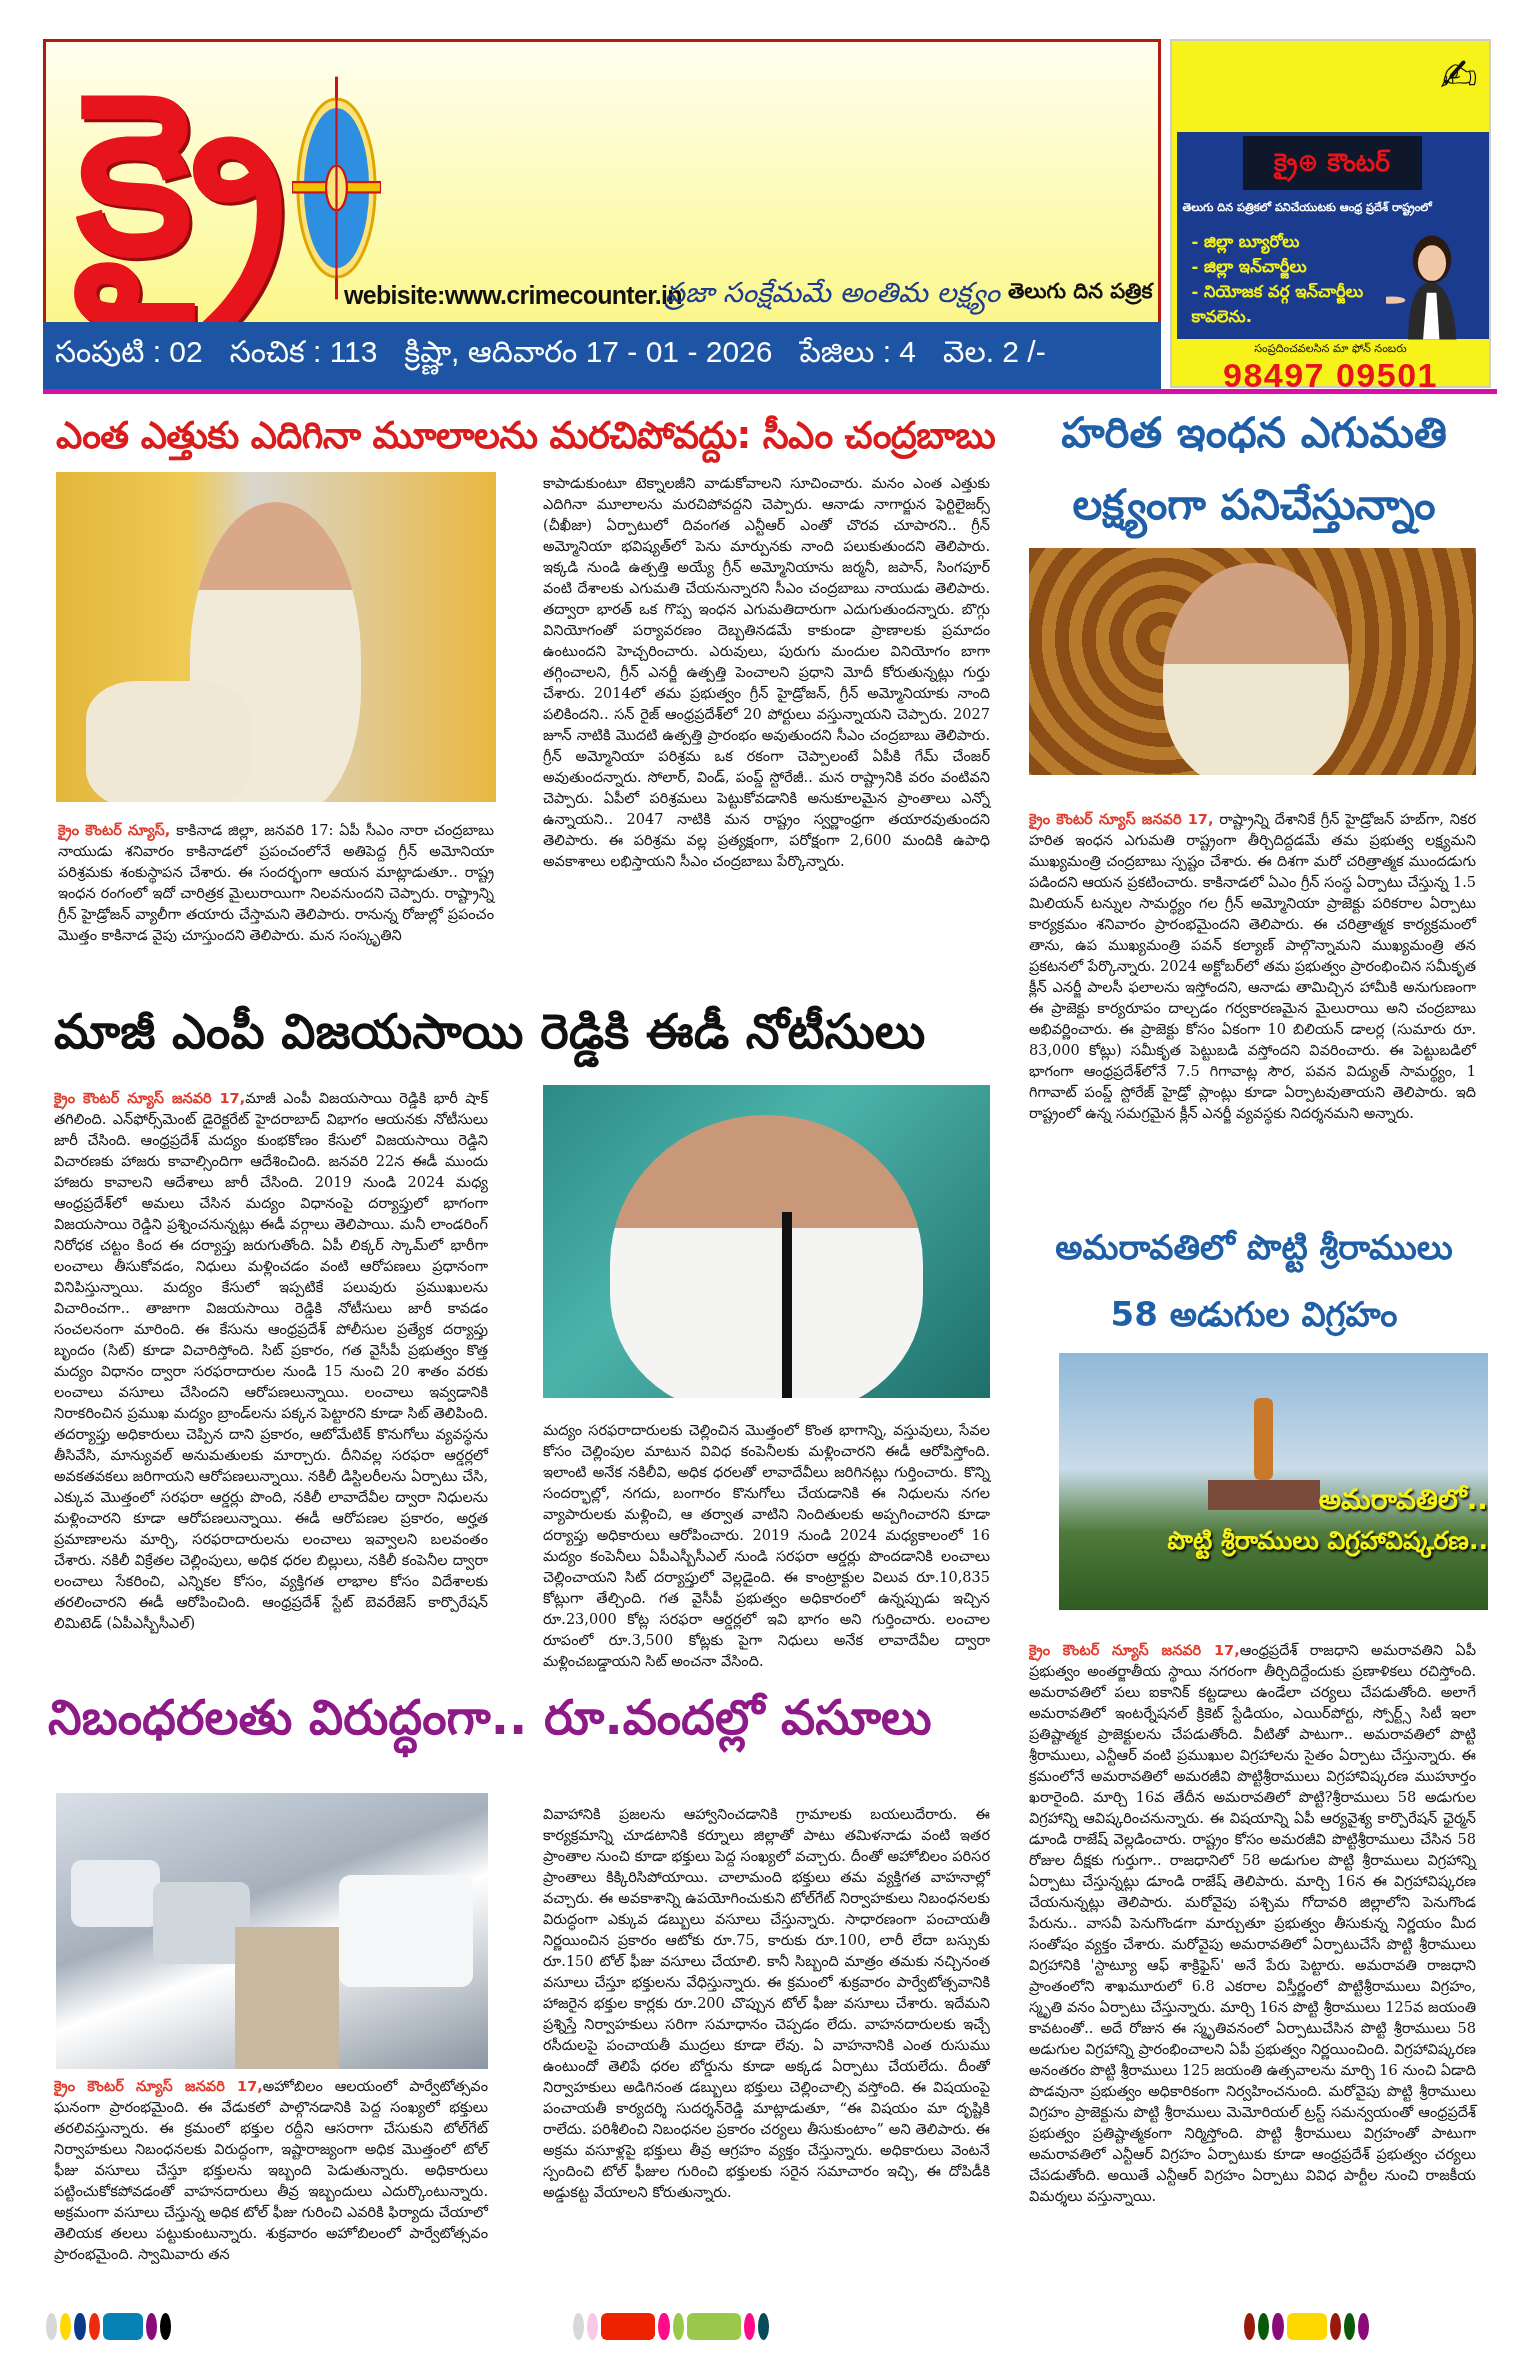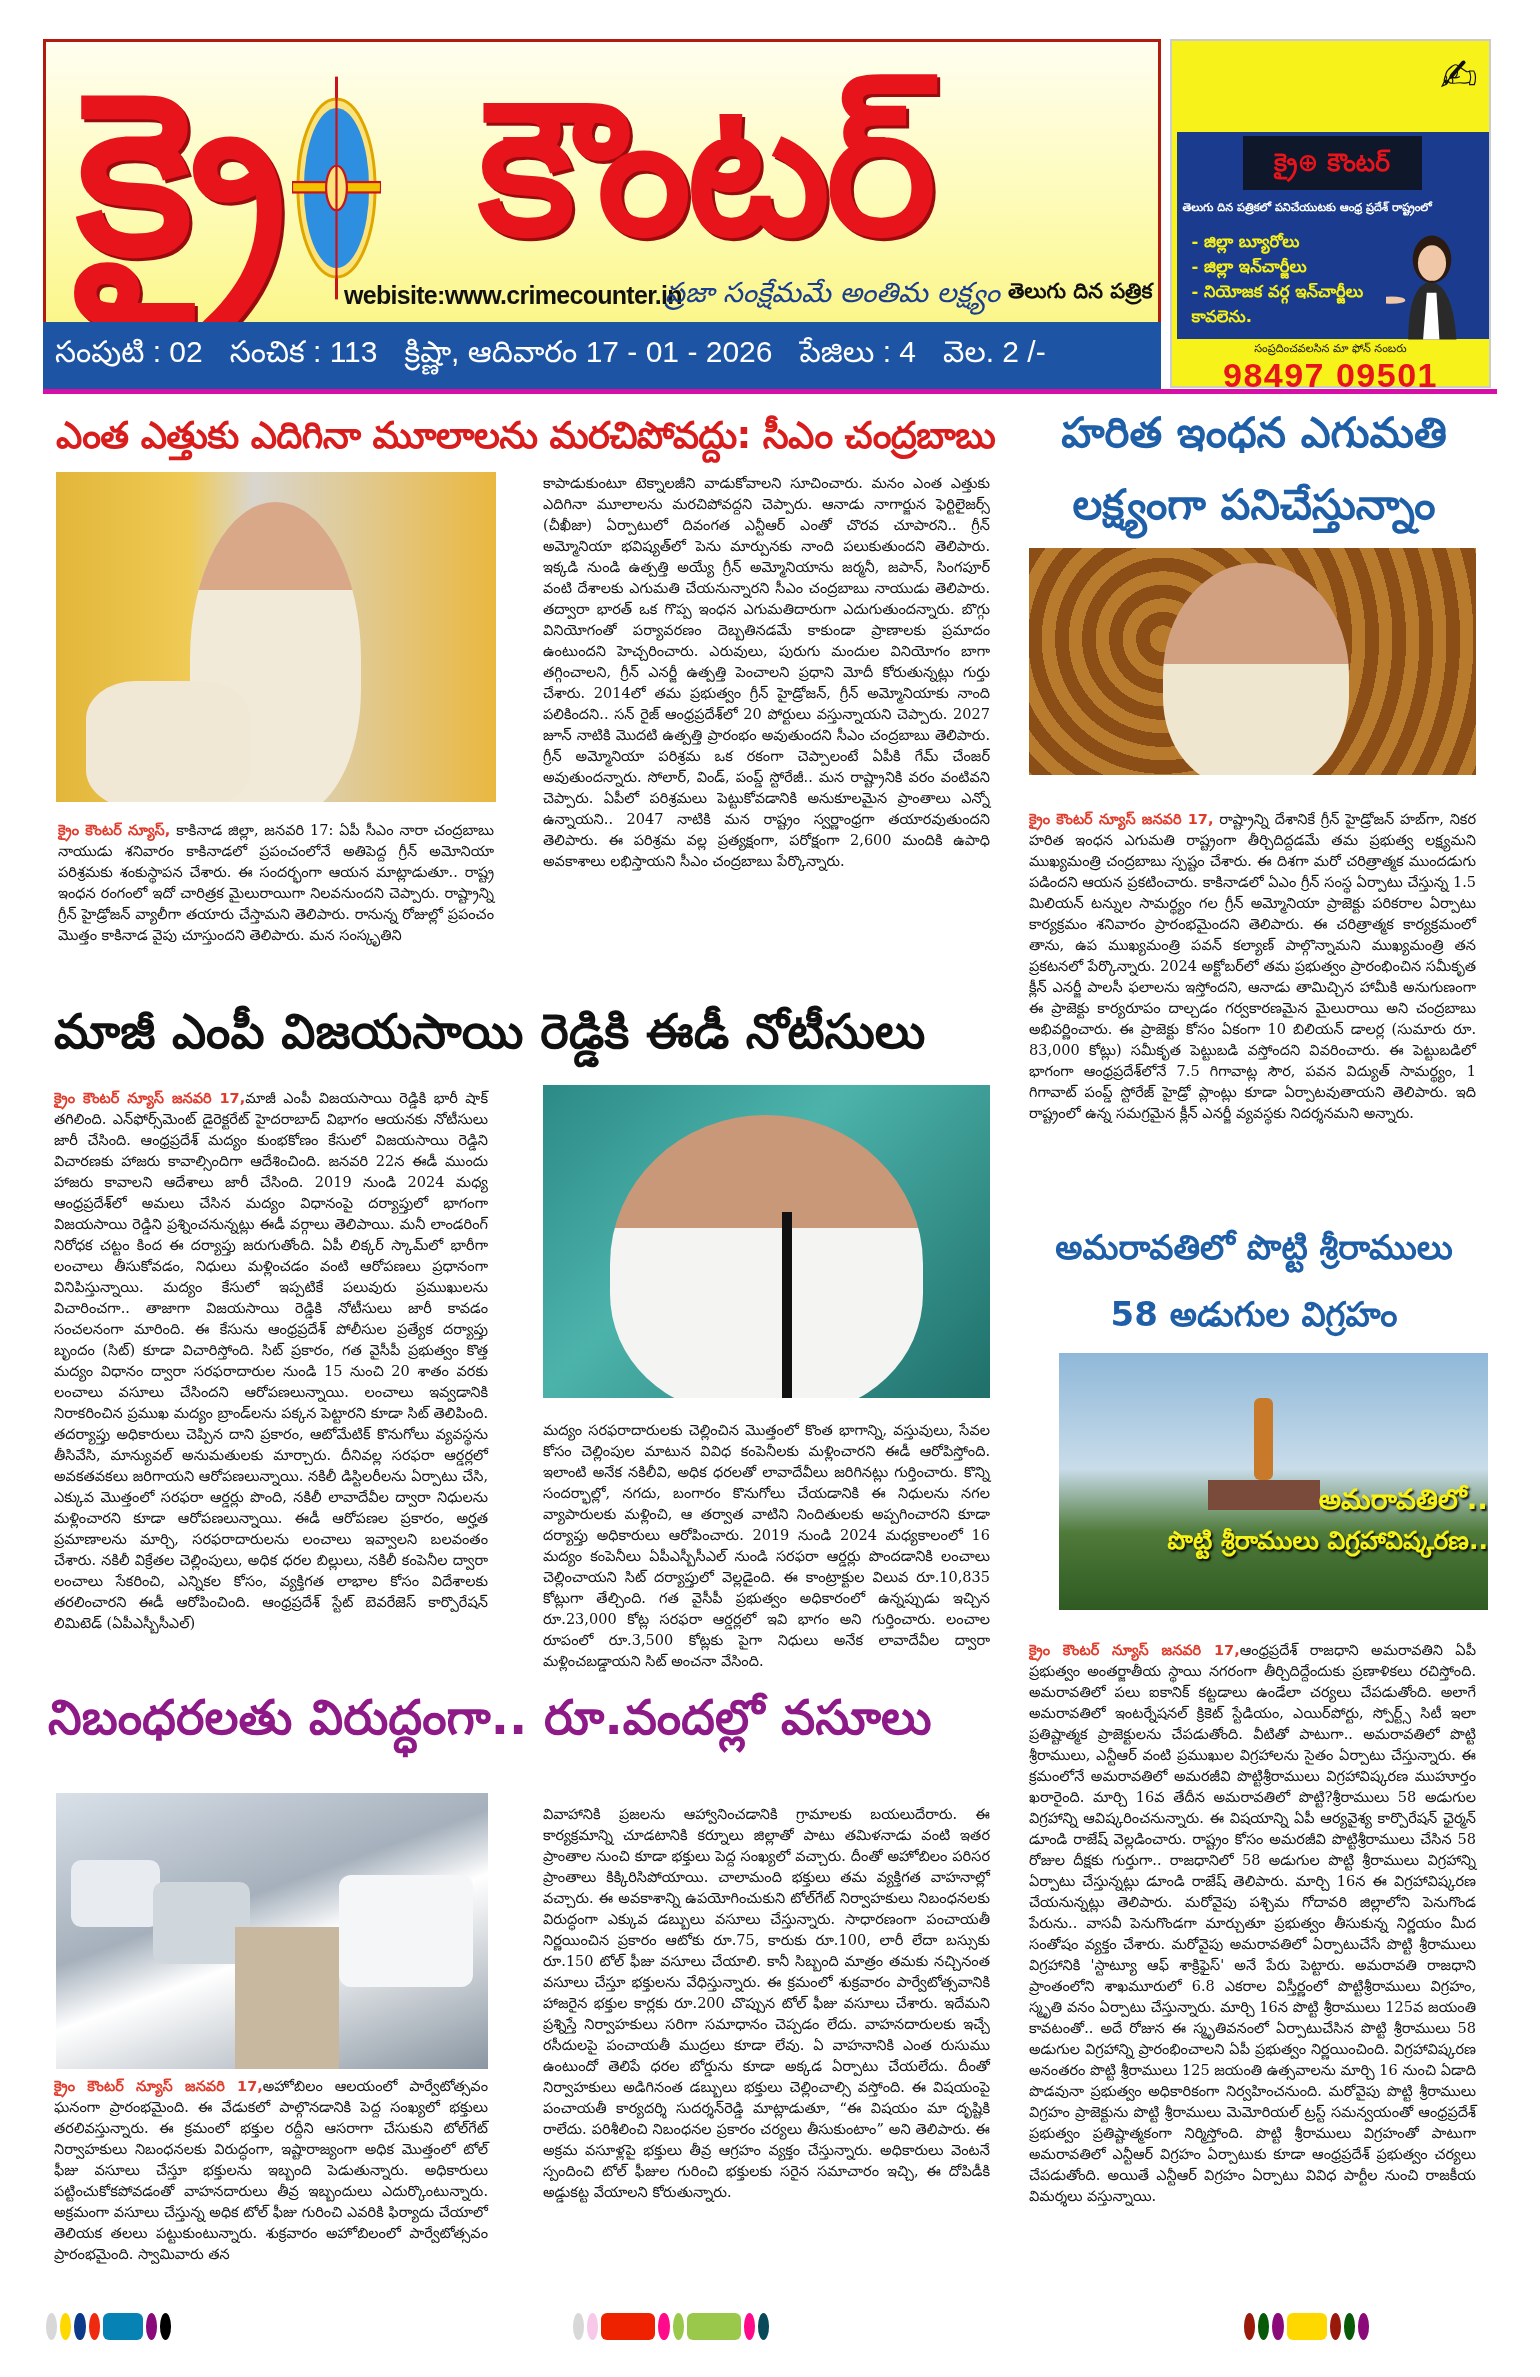--- a/index.html
+++ b/index.html
@@ -65,21 +65,20 @@
 <div id="masthead" class="abs">
   <div id="logo-kri" class="abs">క్రై</div>
   <svg id="logo-emblem" class="abs" viewBox="0 0 120 300">
     <line x1="60" y1="0" x2="60" y2="300" stroke="#c8141b" stroke-width="4"></line>
     <ellipse cx="60" cy="150" rx="52" ry="120" fill="#fbe27a" stroke="#e0a600" stroke-width="4"></ellipse>
     <ellipse cx="60" cy="150" rx="44" ry="108" fill="#2e8fe0"></ellipse>
     <rect x="0" y="142" width="120" height="14" fill="#f2c200" stroke="#c8141b" stroke-width="3"></rect>
     <ellipse cx="60" cy="150" rx="14" ry="30" fill="#fbe27a" stroke="#c8141b" stroke-width="3"></ellipse>
     <line x1="60" y1="0" x2="60" y2="300" stroke="#c8141b" stroke-width="3"></line>
   </svg>
-  <div id="logo-counter" class="abs">కౌంటర్</div>
   <div id="website" class="abs">webisite:www.crimecounter.in</div>
   <div id="tagline" class="abs">ప్రజా సంక్షేమమే అంతిమ లక్ష్యం</div>
   <div id="paper-type" class="abs">తెలుగు దిన పత్రిక</div>
 </div>
 
 <div id="infobar" class="abs">
   <span>సంపుటి : 02</span>
   <span>సంచిక : 113</span>
   <span>క్రిష్ణా, ఆదివారం 17 - 01 - 2026</span>
   <span>పేజిలు : 4</span>

